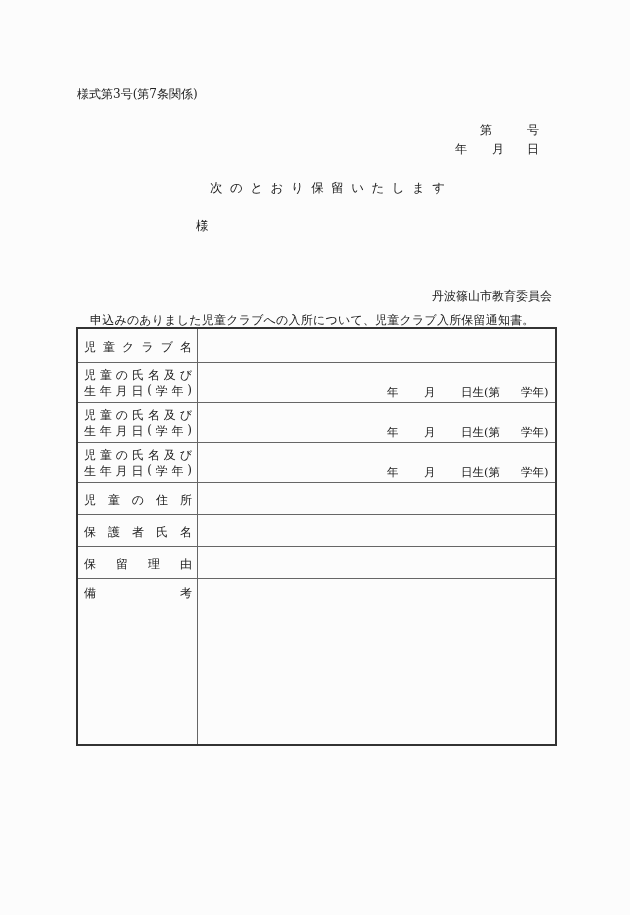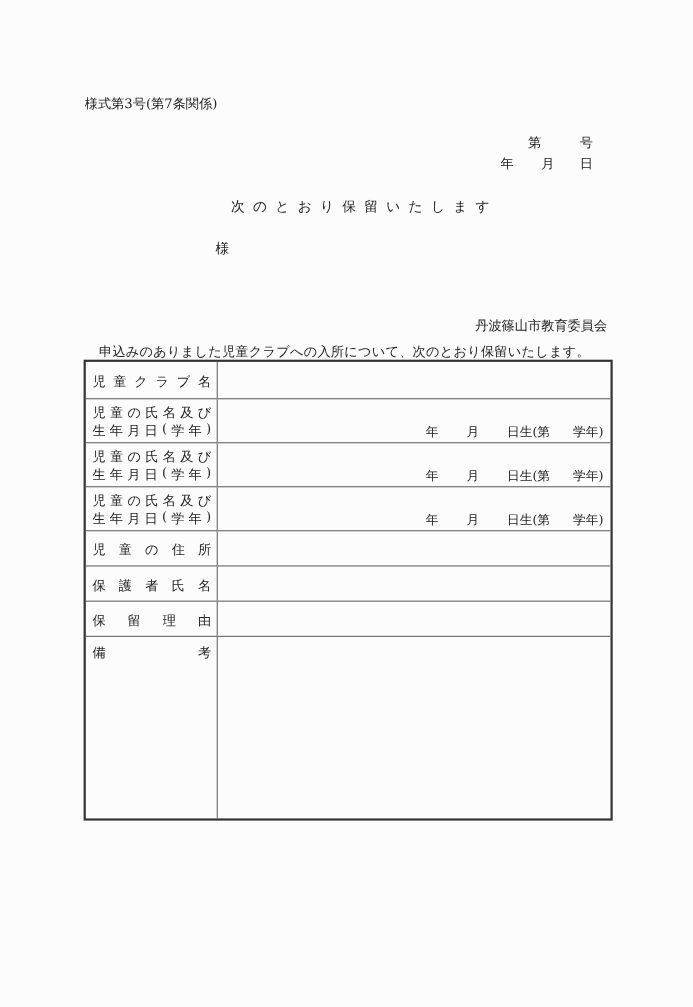--- a/index.html
+++ b/index.html
@@ -38,21 +38,21 @@
 <div class="abs num-line" style="left:480px">第</div>
 <div class="abs num-line" style="left:527px">号</div>
 
 <div class="abs date-line" style="left:455px">年</div>
 <div class="abs date-line" style="left:492px">月</div>
 <div class="abs date-line" style="left:527px">日</div>
 
 <div class="abs title">次のとおり保留いたします</div>
 <div class="abs addressee">様</div>
 <div class="abs issuer">丹波篠山市教育委員会</div>
-<div class="abs intro">申込みのありました児童クラブへの入所について、次のとおり保留いたします。</div>
+<div class="abs intro">申込みのありました児童クラブへの入所について、児童クラブ入所保留通知書。</div>
 
 <div class="tbl">
 
   <div class="row" style="top:0;height:34px">
     <div class="label-cell">
       <div class="lbl" style="top:10px">
         <span>児</span>
         <span>童</span>
         <span>ク</span>
         <span>ラ</span>

